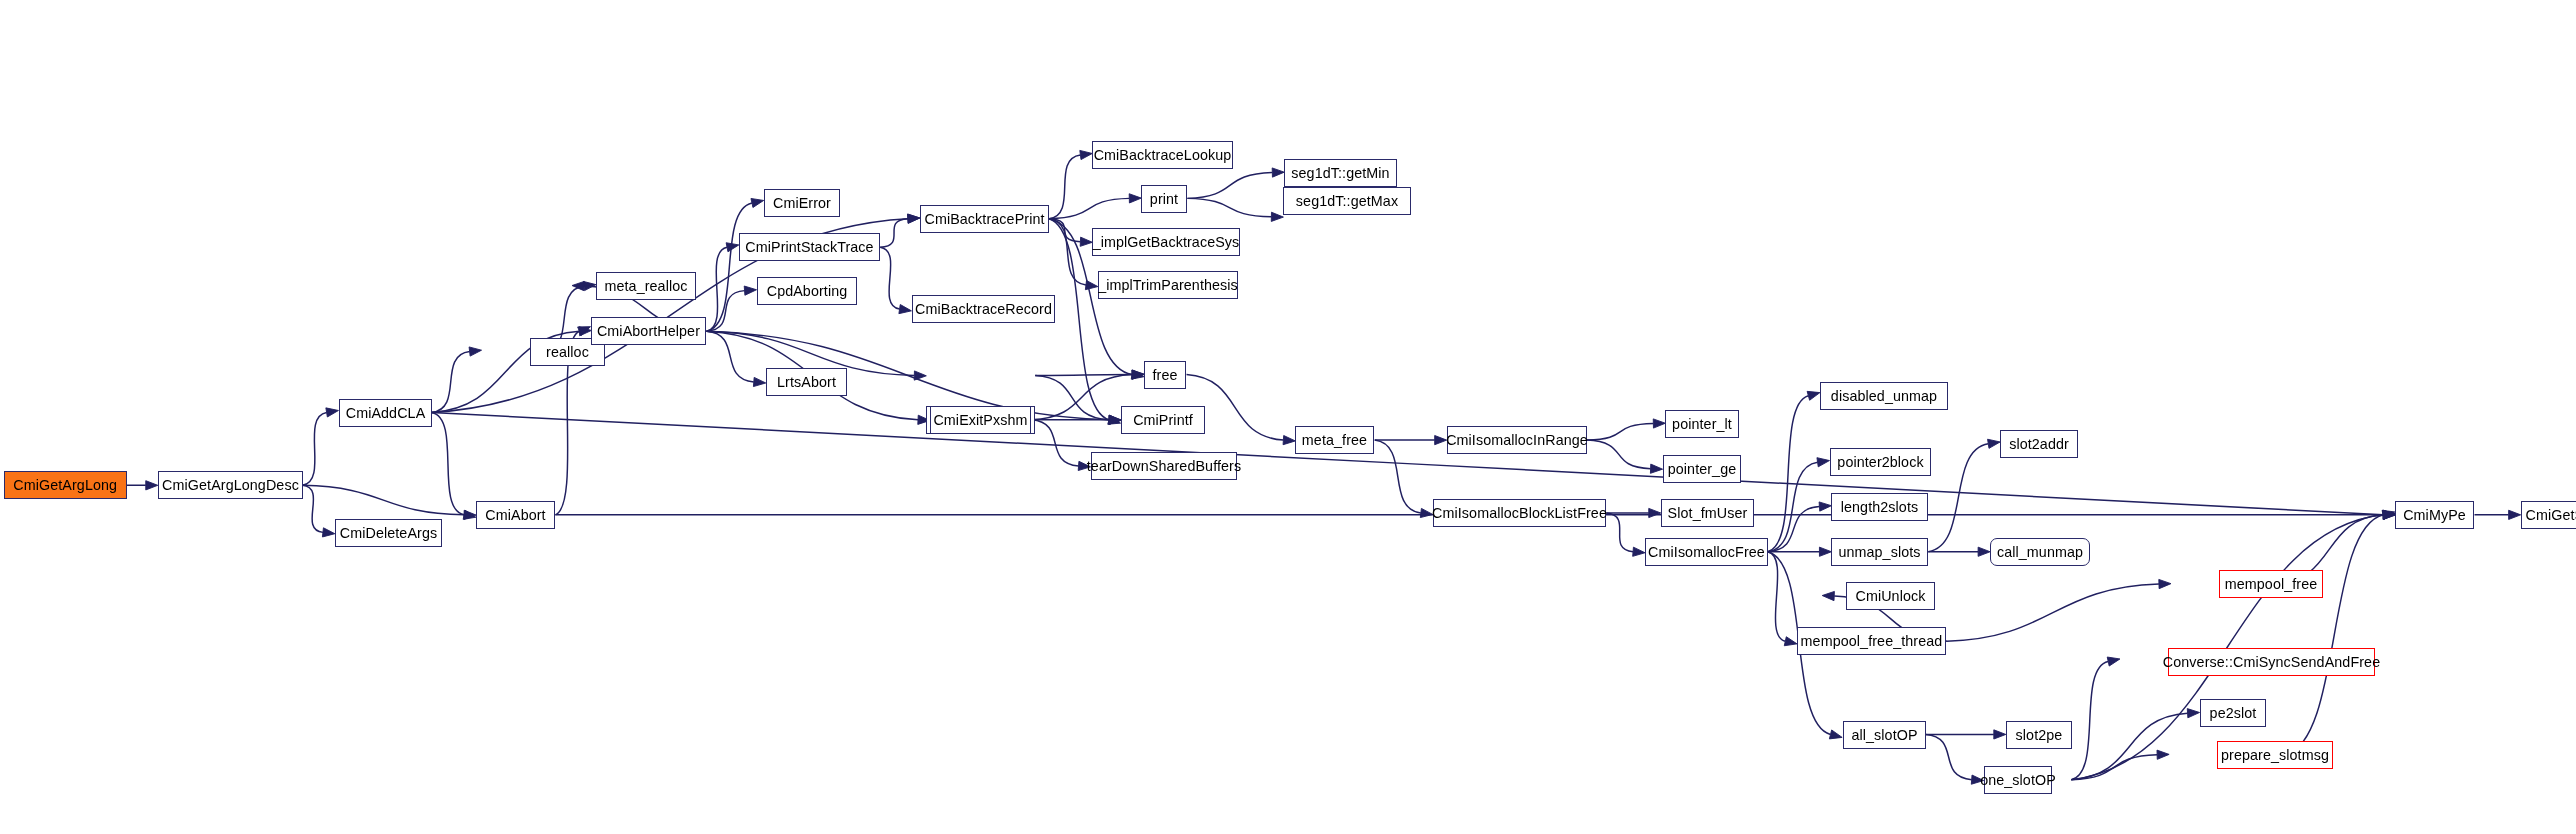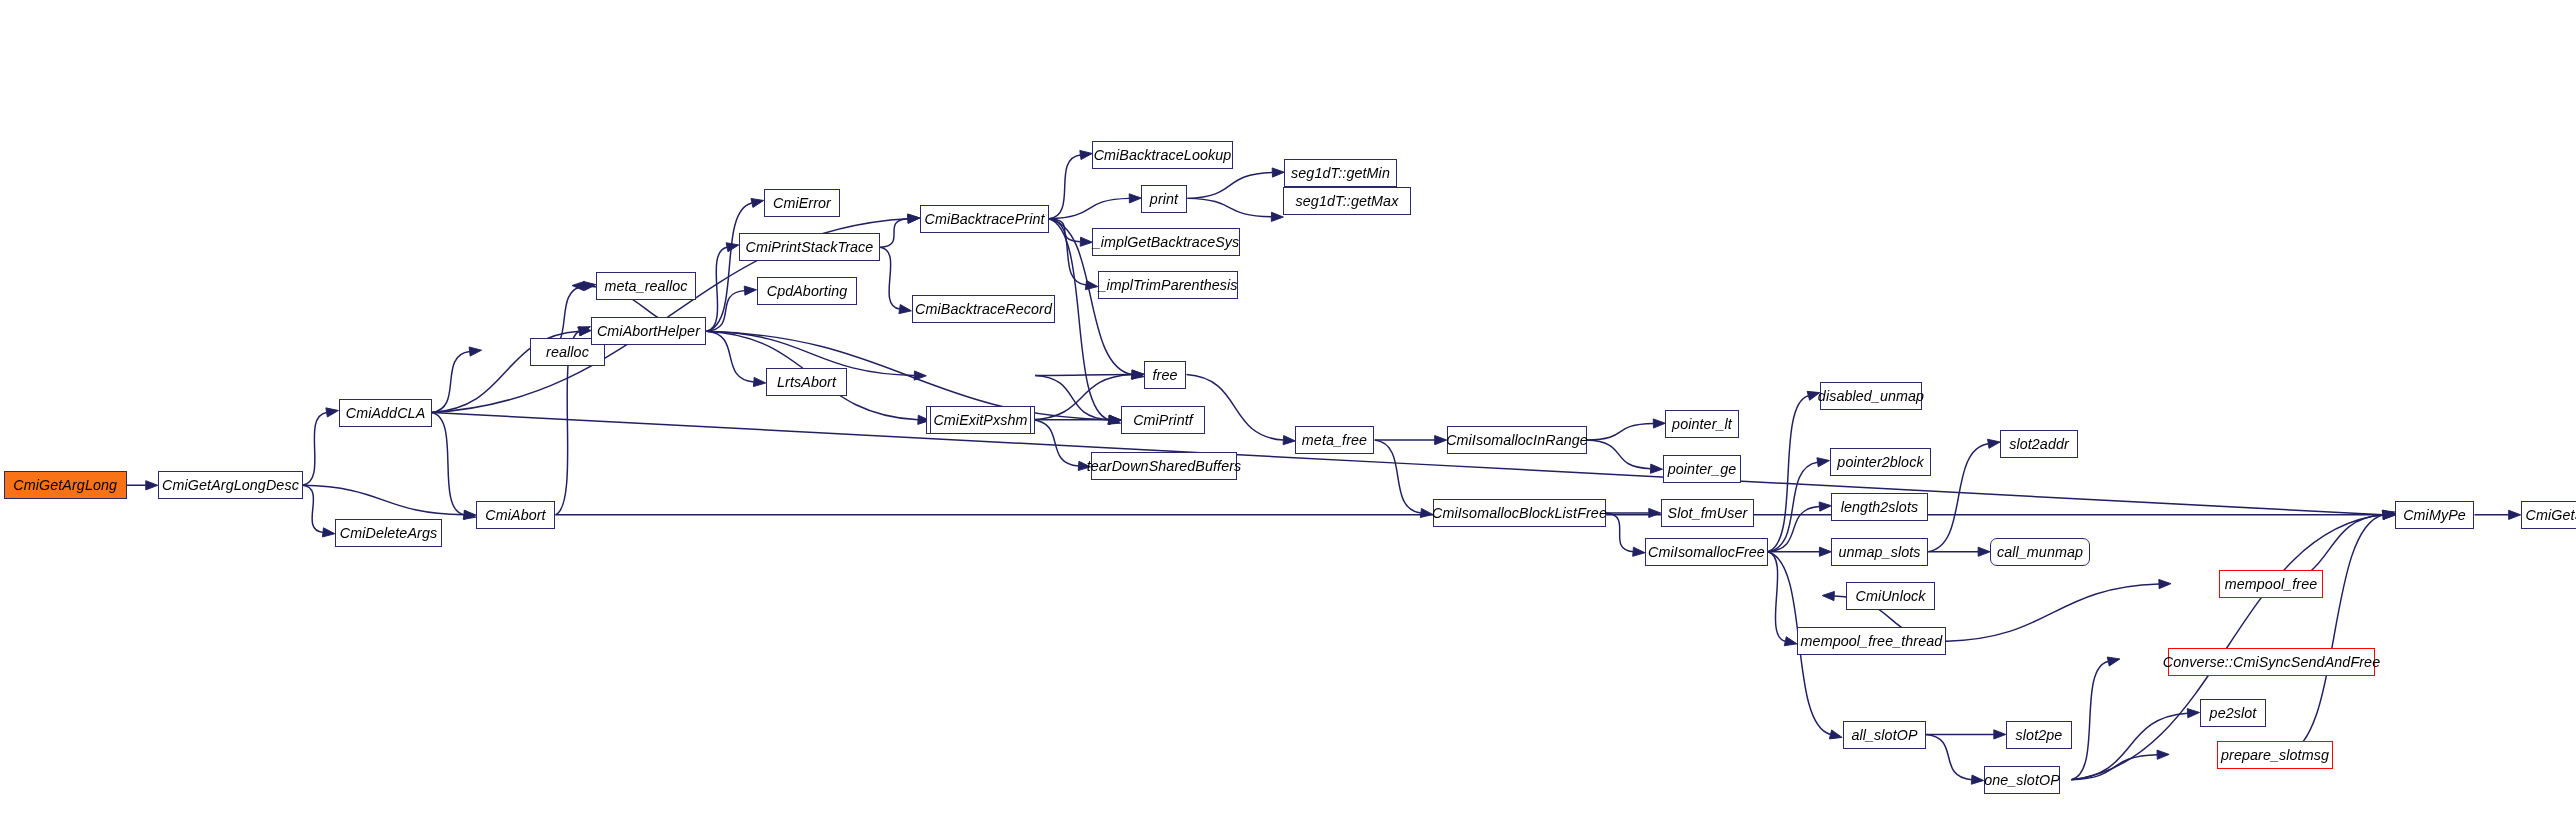--- a/index.html
+++ b/index.html
@@ -21,21 +21,20 @@
     display:flex;
     align-items:center;
     justify-content:center;
     white-space:nowrap;
     font-size:14.3px;
     line-height:1;
     letter-spacing:0.1px;
     padding:0 0;
     height:28px;
     z-index:5;
-    font-style:italic;
   }
   .node.root{ background:#f97316; border-color:#2a2a6a; }
   .node.red{ border-color:#ff0000; border-width:0.9px;margin-left:48px; }
   svg.edges{
     position:absolute;
     left:0; top:0;
     width:2576px;
     height:835px;
     z-index:1;
     pointer-events:none;
@@ -263,21 +262,21 @@
       </div>
       <div class="node" style="left: 1433px; top: 499px; width: 173px;">
         <span>CmiIsomallocBlockListFree</span>
       </div>
       <div class="node" style="left: 1661px; top: 499px; width: 93px;">
         <span>Slot_fmUser</span>
       </div>
       <div class="node" style="left: 1645px; top: 538px; width: 123px;">
         <span>CmiIsomallocFree</span>
       </div>
-      <div class="node" style="left: 1820px; top: 382px; width: 102px; text-align: center;">
+      <div class="node" style="left: 1820px; top: 382px; width: 128px; text-align: center;">
         <span>disabled_unmap</span>
       </div>
       <div class="node" style="left: 1830px; top: 448px; width: 101px;">
         <span>pointer2block</span>
       </div>
       <div class="node" style="left: 1831px; top: 493px; width: 97px;">
         <span>length2slots</span>
       </div>
       <div class="node" style="left: 1831px; top: 538px; width: 97px;">
         <span>unmap_slots</span>
@@ -302,21 +301,21 @@
       </div>
       <div class="node red" style="left: 2120px; top: 648px; width: 207px;">
         <span>Converse::CmiSyncSendAndFree</span>
       </div>
       <div class="node" style="left: 1843px; top: 721px; width: 83px;">
         <span>all_slotOP</span>
       </div>
       <div class="node" style="left: 2006px; top: 721px; width: 66px;">
         <span>slot2pe</span>
       </div>
-      <div class="node" style="left: 1984px; top: 766px; width: 76px;">
+      <div class="node" style="left: 1984px; top: 766px; width: 68px;">
         <span>one_slotOP</span>
       </div>
       <div class="node" style="left: 2200px; top: 699px; width: 66px;">
         <span>pe2slot</span>
       </div>
       <div class="node red" style="left: 2169px; top: 741px; width: 116px;">
         <span>prepare_slotmsg</span>
       </div>
       <div class="node" style="left: 2395px; top: 501px; width: 79px;">
         <span>CmiMyPe</span>

